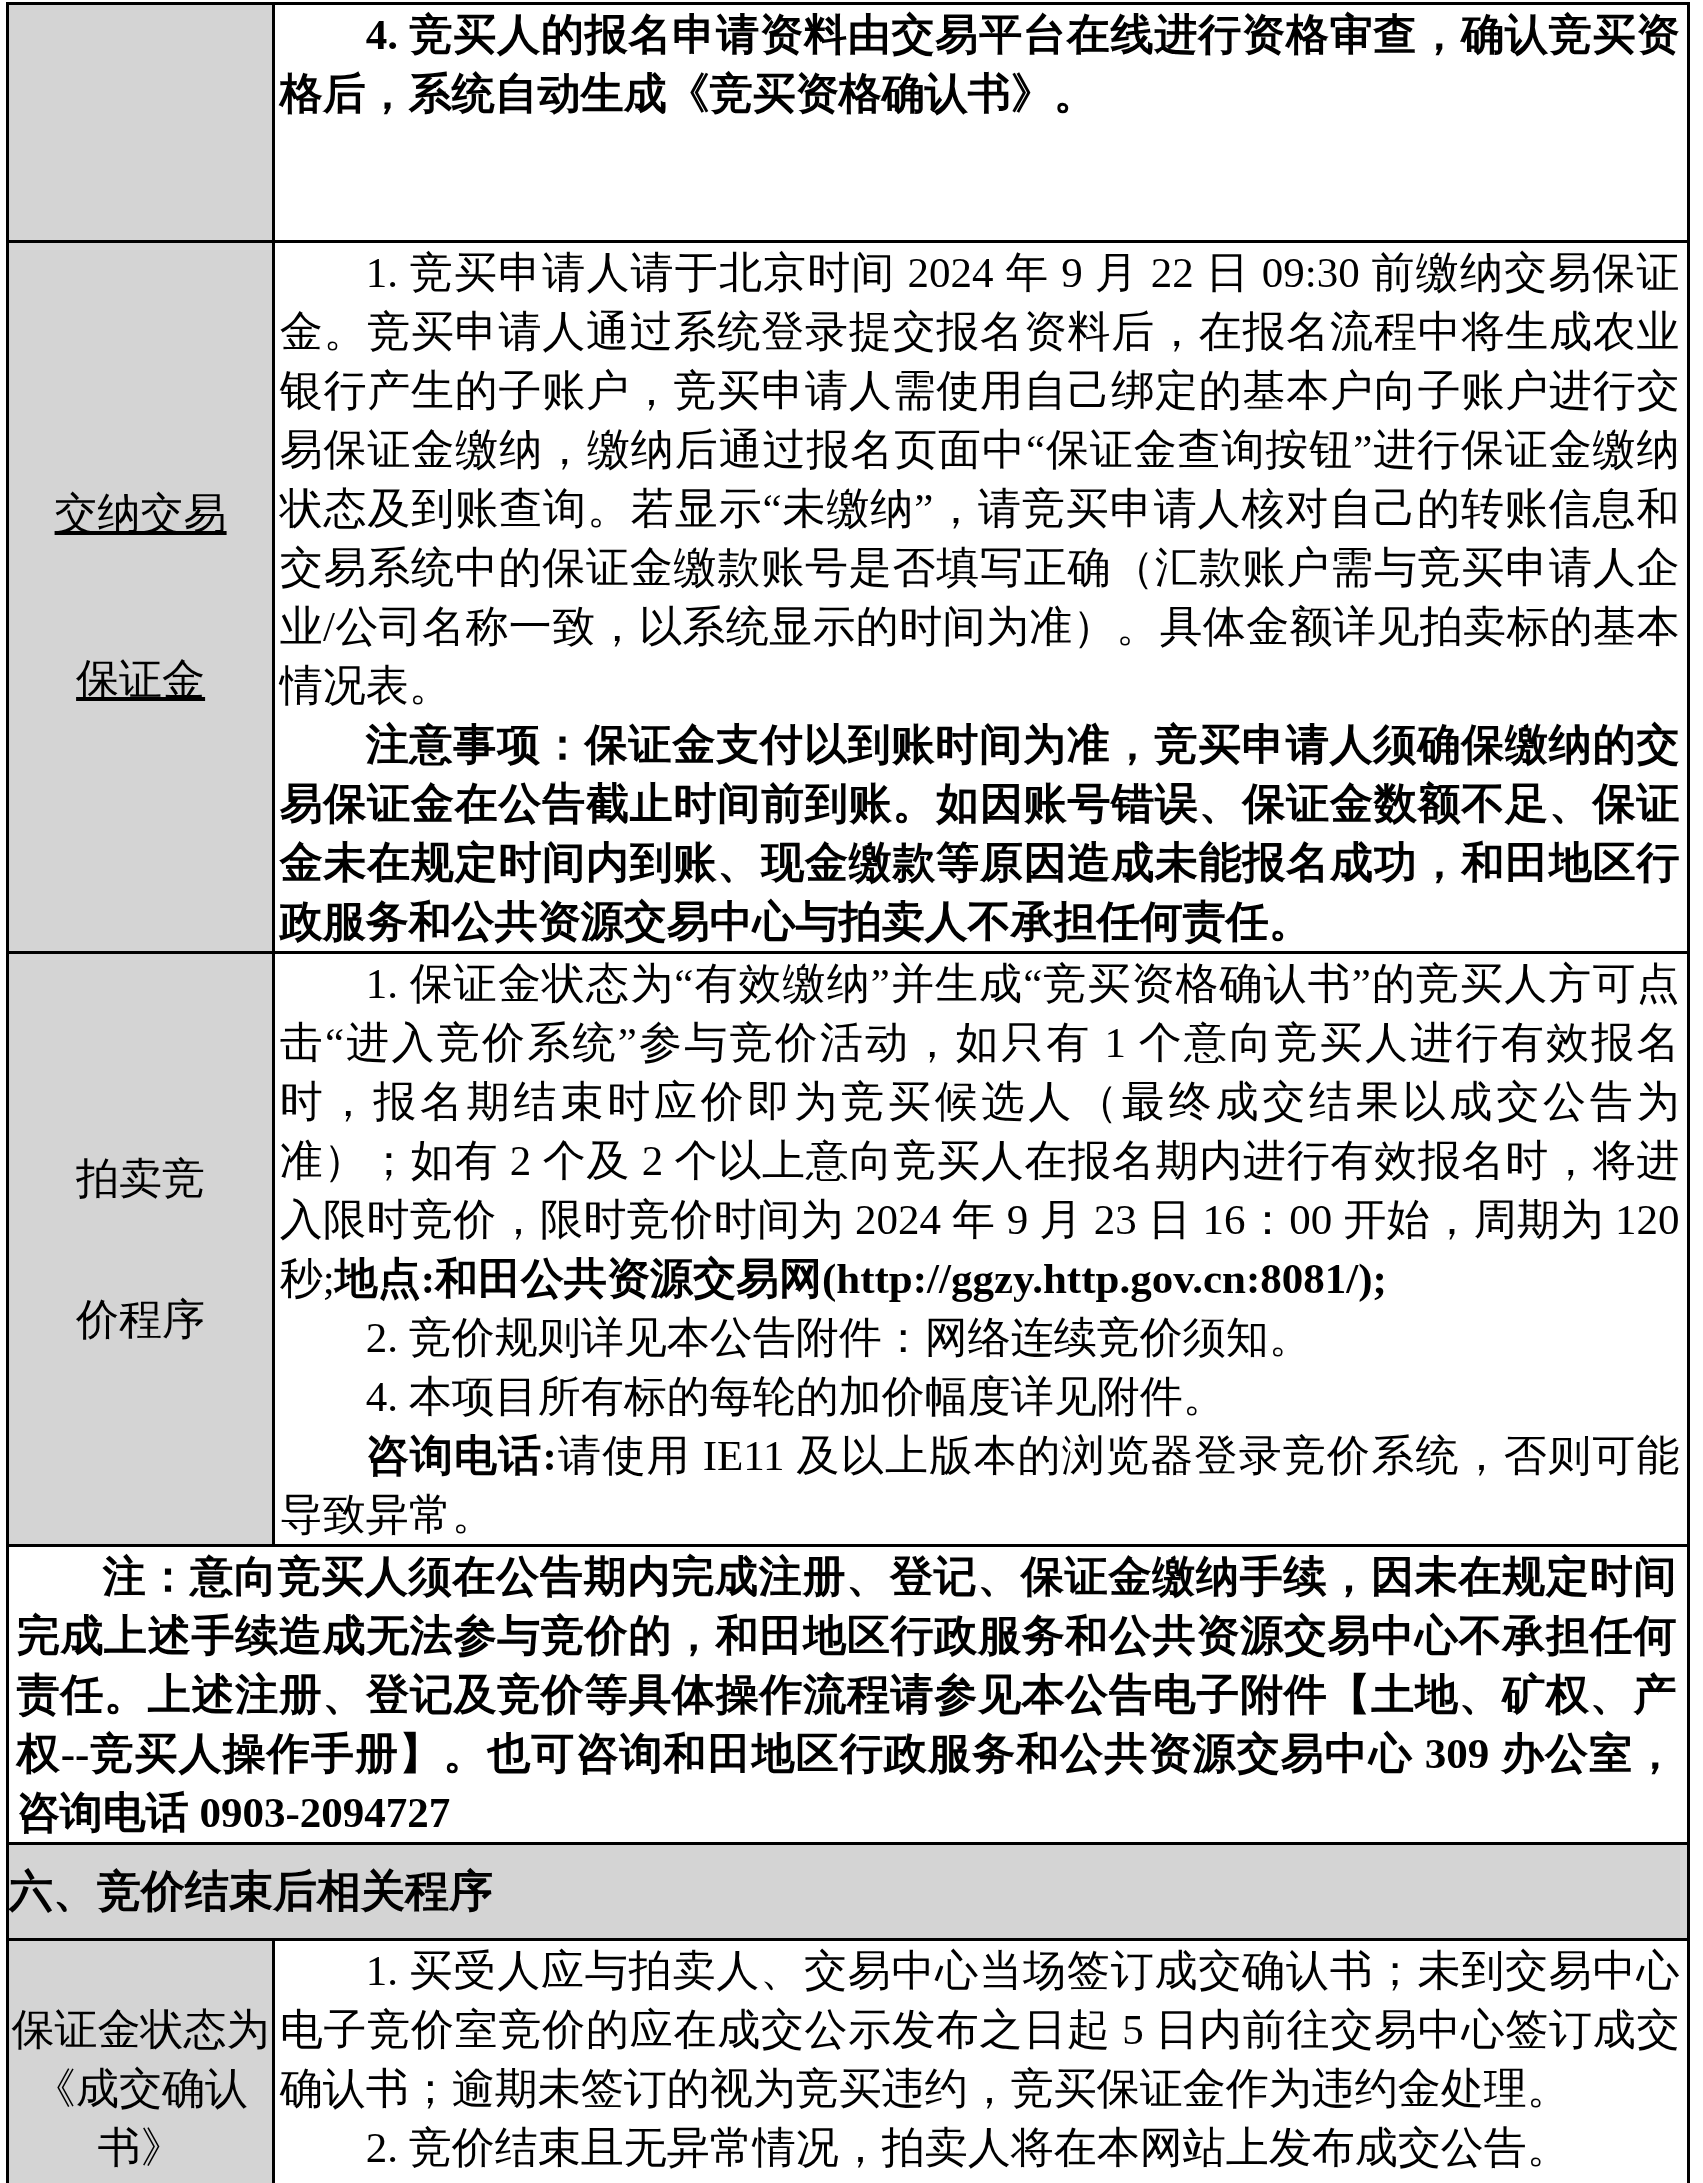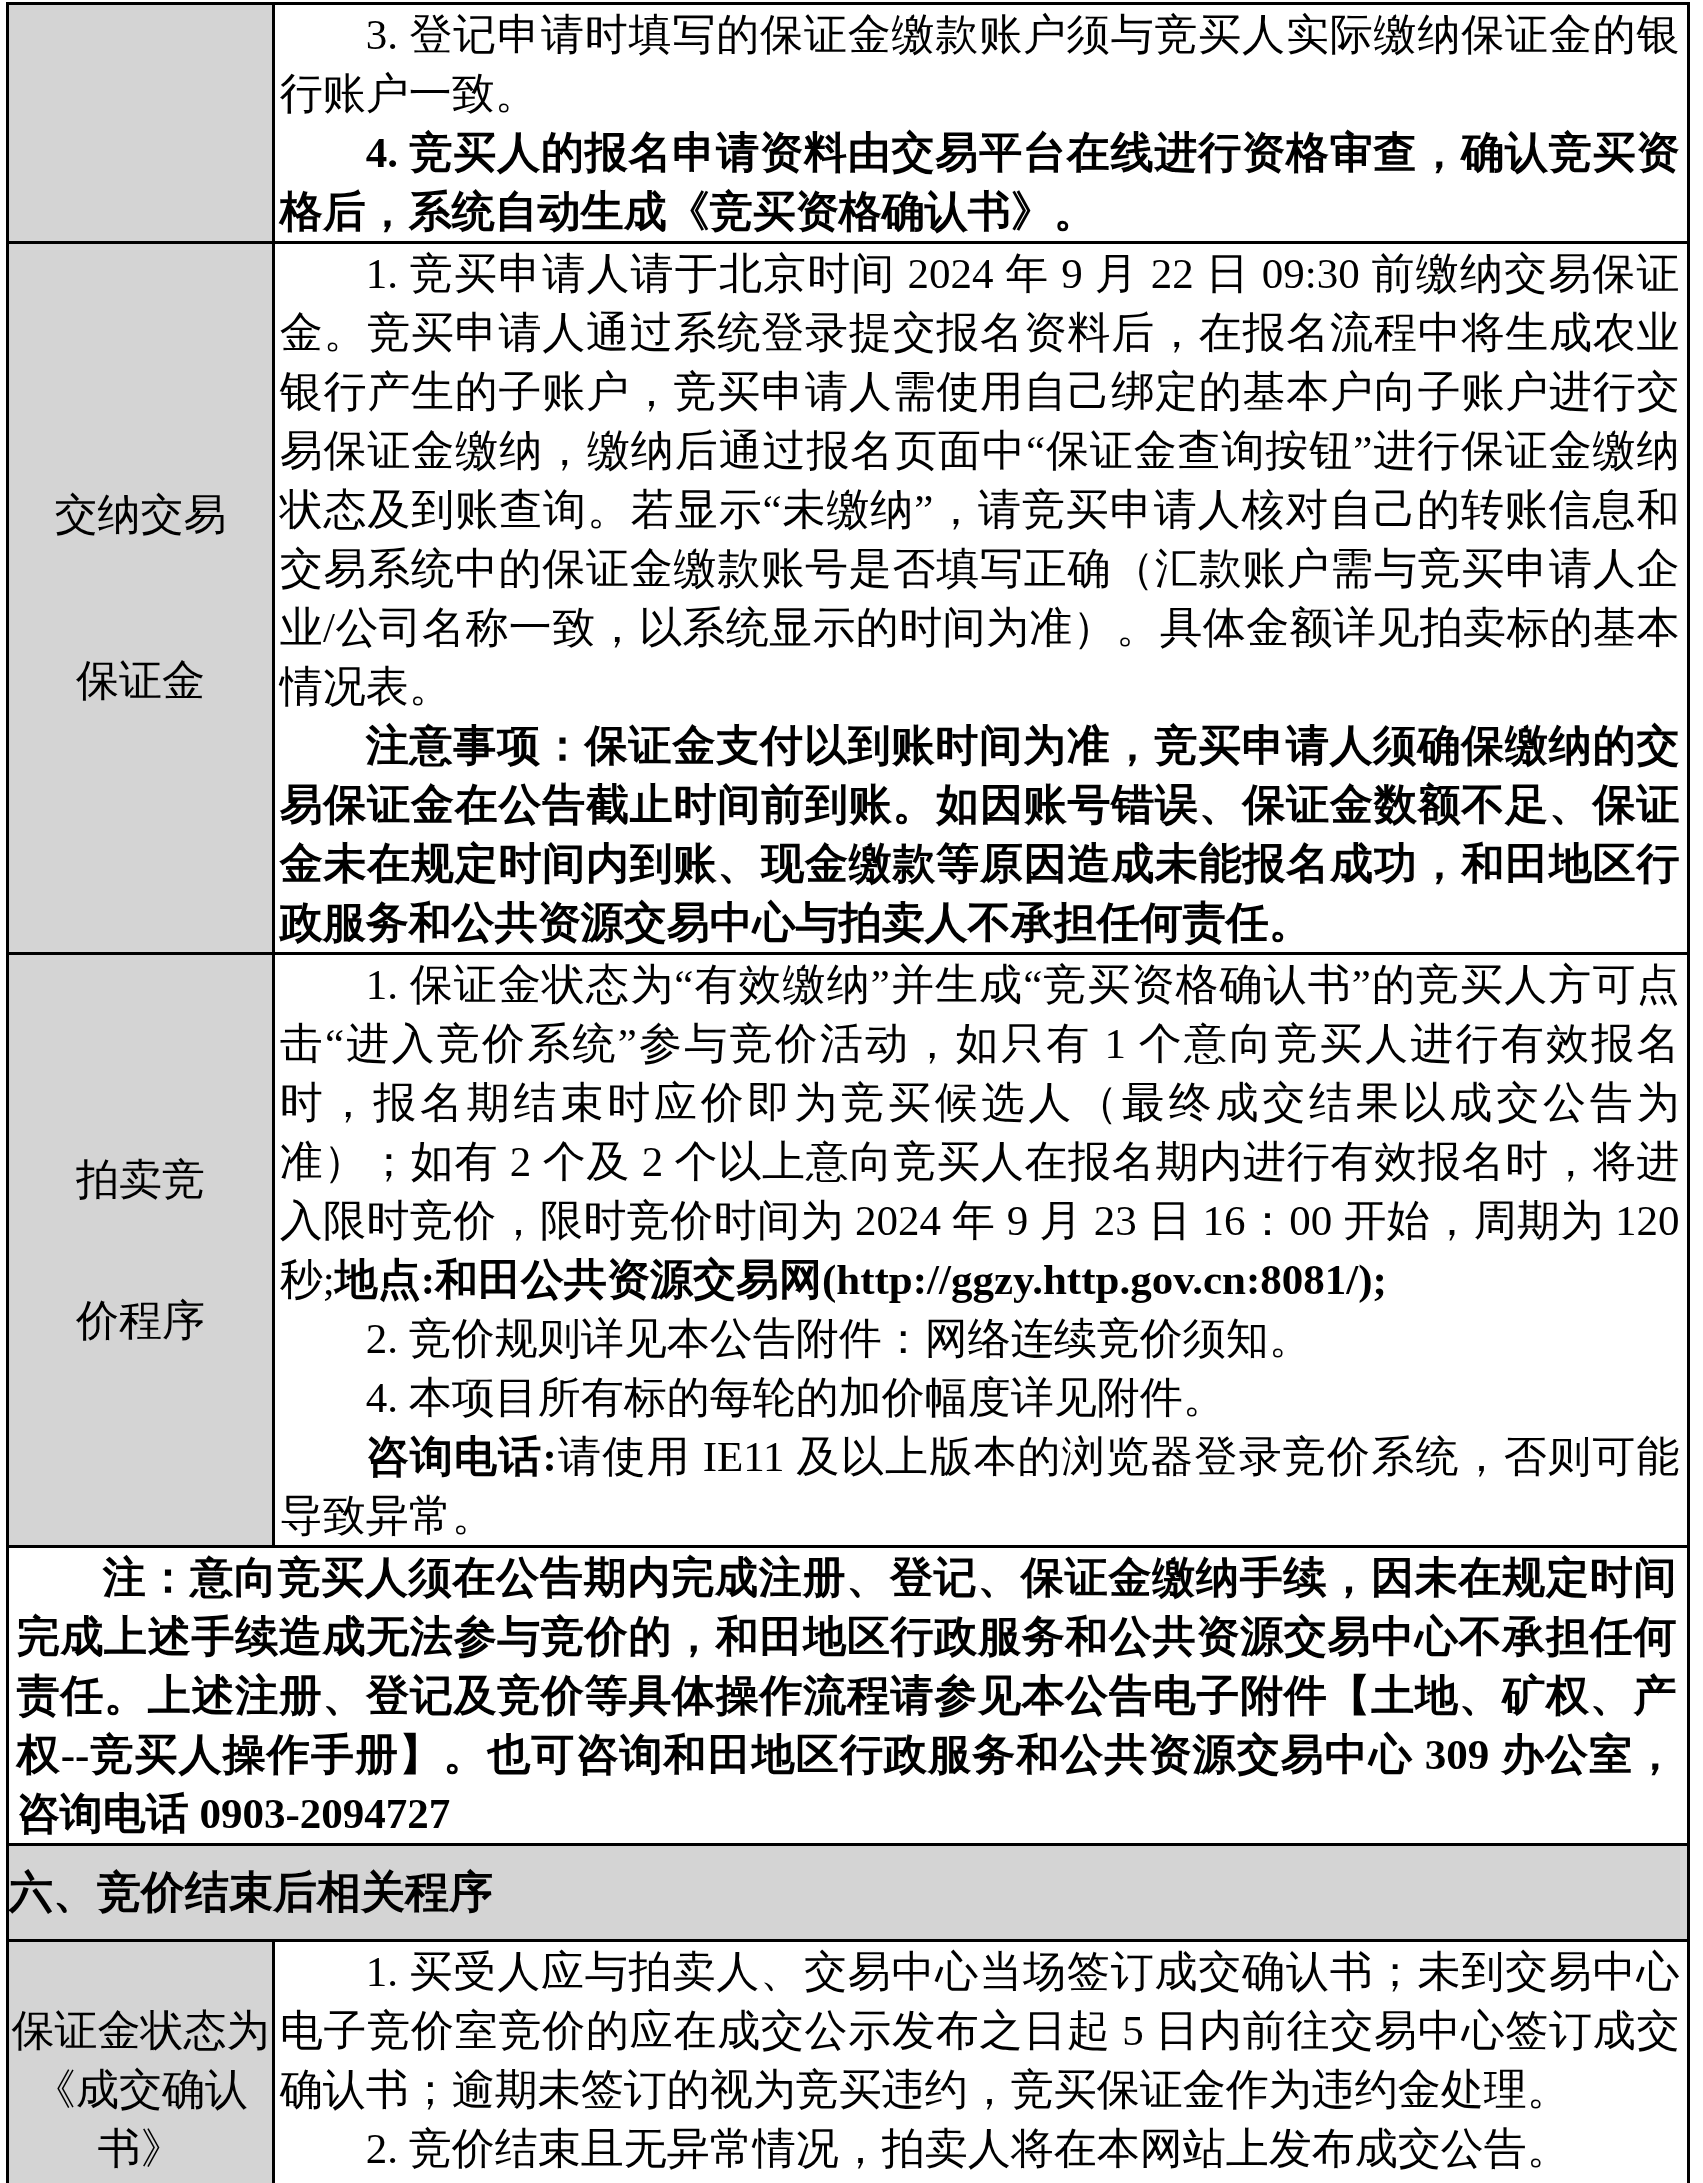--- a/index.html
+++ b/index.html
@@ -21,21 +21,21 @@
   .cell-left{
     width:266px;flex:0 0 266px;
     background:#d4d4d4;
     border-right:3.1px solid #000;
     display:flex;flex-direction:column;
     justify-content:center;align-items:center;
     text-align:center;
     font-size:43px;line-height:59px;
     box-sizing:border-box;
   }
-  .gap-lg{row-gap:107px;}
+  .gap-lg{row-gap:107px;text-decoration:underline;}
   .gap-xl{row-gap:82px;}
   .gap-0{row-gap:0;}
   .cell-right{
     flex:1;padding:0 7.6px 0 4.6px;
     box-sizing:border-box;
   }
   .para{
     margin:0;
     text-indent:2em;
     text-align:justify;
@@ -60,21 +60,20 @@
   .min-f{min-height:294px;}
 </style>
 </head>
 <body>
 
 <div class="doc-table">
 
   <div class="trow min-a">
     <div class="cell-left gap-0"></div>
     <div class="cell-right">
-        <p class="para"><span>3. 登记申请时填写的保证金缴款账户须与竞买人实际缴纳保证金的银行账户一致。</span></p>
         <p class="para"><span class="b">4. 竞买人的报名申请资料由交易平台在线进行资格审查，确认竞买资格后，系统自动生成《竞买资格确认书》。</span></p>
       </div>
   </div>
 
   <div class="trow min-b">
     <div class="cell-left gap-lg">
         <div>交纳交易</div>
         <div>保证金</div>
       </div>
     <div class="cell-right">

